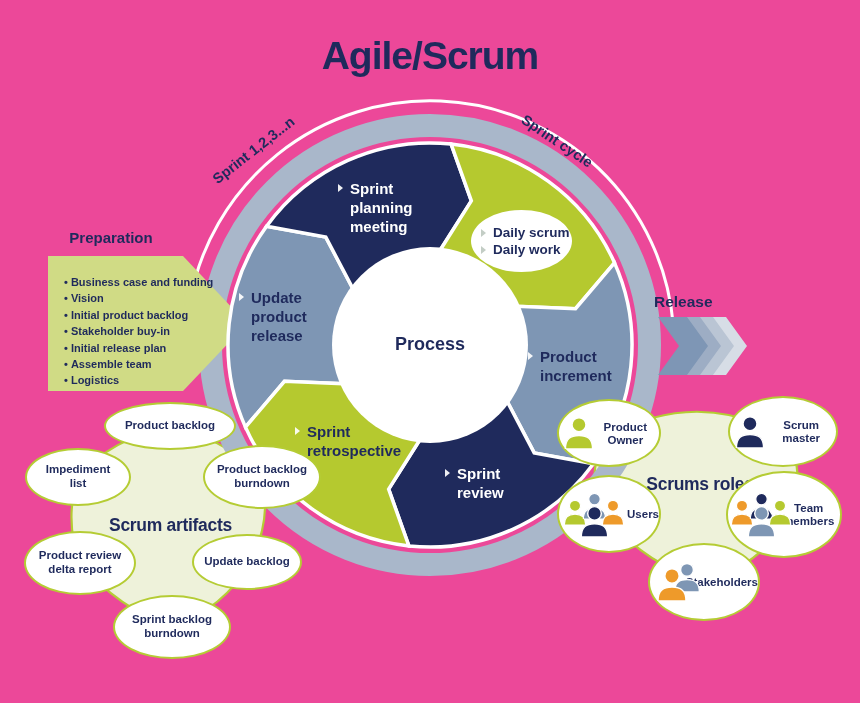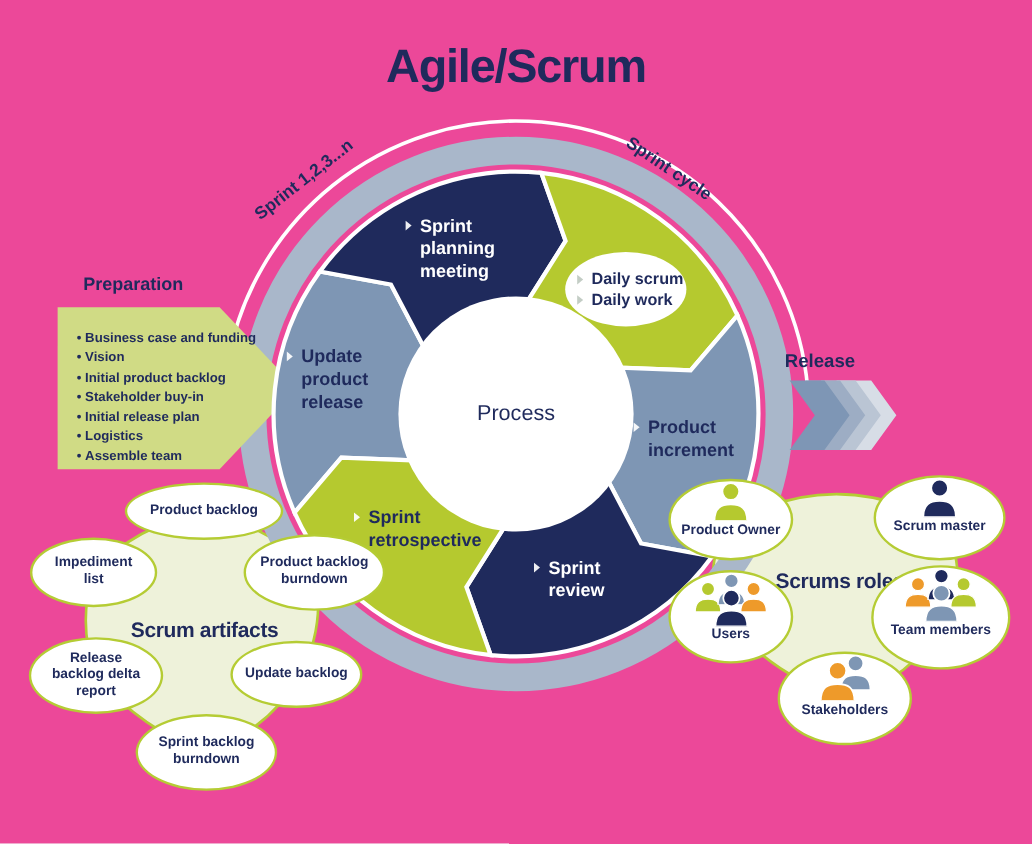--- a/index.html
+++ b/index.html
@@ -13,21 +13,21 @@
   .blob { stroke:#b5cc34; stroke-width:2.2; stroke-linejoin:round; }
   .outer-arc { fill:none; stroke:#ffffff; stroke-width:3; }
   .ring { fill:none; }
 
   
   .arc-label { position:absolute; font-weight:bold; color:#1f2a5c; font-size:14.5px; white-space:nowrap; }
   .arc-label.left  { left:204px; top:142px; transform:rotate(-38deg); }
   .arc-label.right { left:516px; top:133px; transform:rotate(34deg); }
 
   .process-label { position:absolute; left:355px; top:334px; width:150px; text-align:center;
-                   font-size:18px; font-weight:normal; color:#1f2a5c; }
+                   font-size:18px; font-weight:bold; color:#1f2a5c; }
 
   
   .seg-label { position:absolute; font-weight:bold; font-size:15px; line-height:19px; white-space:nowrap; }
   .seg-line { position:relative; padding-left:13px; }
   .tri { position:absolute; left:1px; top:5px; width:0; height:0;
          border-left:5px solid rgba(255,255,255,.92);
          border-top:4px solid transparent; border-bottom:4px solid transparent; }
   .bubble .tri { border-left-color:#c3cdc5; }
   .sl0 { left:238px; top:288px; }
   .sl1 { left:337px; top:179px; }
@@ -58,21 +58,21 @@
               font-size:11.5px; font-weight:bold; color:#1f2a5c; line-height:1.18; padding:4px 10px; }
   .a-product-backlog { left:104px; top:402px; width:132px; height:48px; }
   .a-impediment-list { left:25px;  top:448px; width:106px; height:58px; }
   .a-pb-burndown     { left:203px; top:445px; width:118px; height:64px; }
   .a-pb-delta        { left:24px;  top:531px; width:112px; height:64px; }
   .a-sprint-backlog  { left:192px; top:534px; width:110px; height:56px; }
   .a-sb-burndown     { left:113px; top:595px; width:118px; height:64px; }
 
   
   .role-node { position:absolute; background:#fff; border:2px solid #b5cc34; border-radius:50%;
-               display:flex; flex-direction:column; align-items:center; justify-content:flex-start; }
+               display:flex; align-items:center; justify-content:flex-end; }
   .role-label { font-size:11.5px; font-weight:bold; color:#1f2a5c; text-align:center; line-height:1.1; margin-top:1px; }
   .role-product-owner { left:557px; top:399px; width:104px; height:68px; }
   .role-scrum-master  { left:728px; top:396px; width:110px; height:71px; }
   .role-users         { left:557px; top:475px; width:104px; height:78px; }
   .role-team-members  { left:726px; top:471px; width:116px; height:87px; }
   .role-stakeholders  { left:648px; top:543px; width:112px; height:78px; }
 
   .role-icon { position:relative; }
   .person { position:absolute; }
   .people-1 { width:40px; height:33px; margin-bottom:1px; }
@@ -155,31 +155,31 @@
       <div class="seg-line">retrospective</div>
     </div>
 
   <div class="prep-title">Preparation</div>
   <ul class="prep-list">
     <li>Business case and funding</li>
     <li>Vision</li>
     <li>Initial product backlog</li>
     <li>Stakeholder buy-in</li>
     <li>Initial release plan</li>
+    <li>Assemble team</li>
     <li>Logistics</li>
-    <li>Assemble team</li>
   </ul>
 
   <div class="release-label">Release</div>
 
   <div class="cluster-title artifacts-title">Scrum artifacts</div>
   <div class="art-node a-product-backlog">Product backlog</div>
   <div class="art-node a-impediment-list">Impediment list</div>
   <div class="art-node a-pb-burndown">Product backlog burndown</div>
-  <div class="art-node a-pb-delta">Release backlog delta report</div>
+  <div class="art-node a-pb-delta">Product review delta report</div>
   <div class="art-node a-sprint-backlog">Update backlog</div>
   <div class="art-node a-sb-burndown">Sprint backlog burndown</div>
 
   <div class="cluster-title roles-title">Scrums roles</div>
   <div class="role-node role-product-owner">
     <div class="role-icon people-1">
         <svg viewBox="0 0 40 40" preserveAspectRatio="xMidYMax meet" class="person p0">
           <circle cx="20" cy="10.5" r="8.5" fill="#b5c92f" stroke="#ffffff" stroke-width="1.8"></circle>
           <path d="M3.5,40 C3.5,27 10,23.5 20,23.5 C30,23.5 36.5,27 36.5,40 Z" fill="#b5c92f" stroke="#ffffff" stroke-width="1.8"></path>
         </svg>

